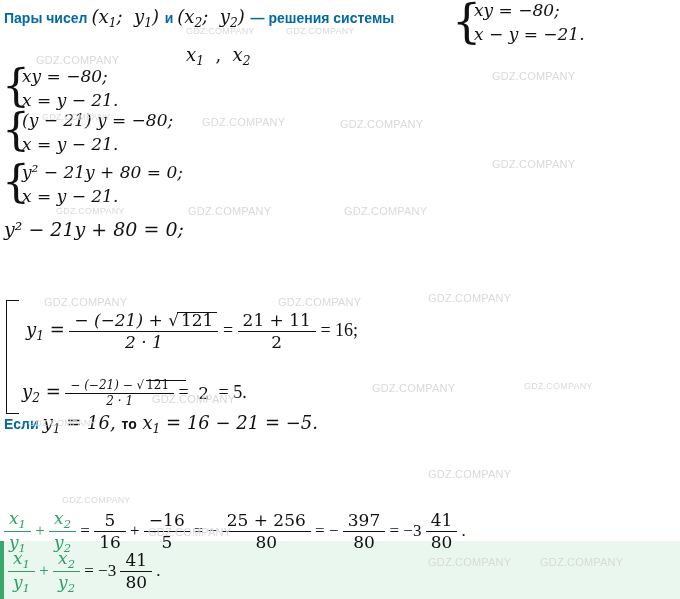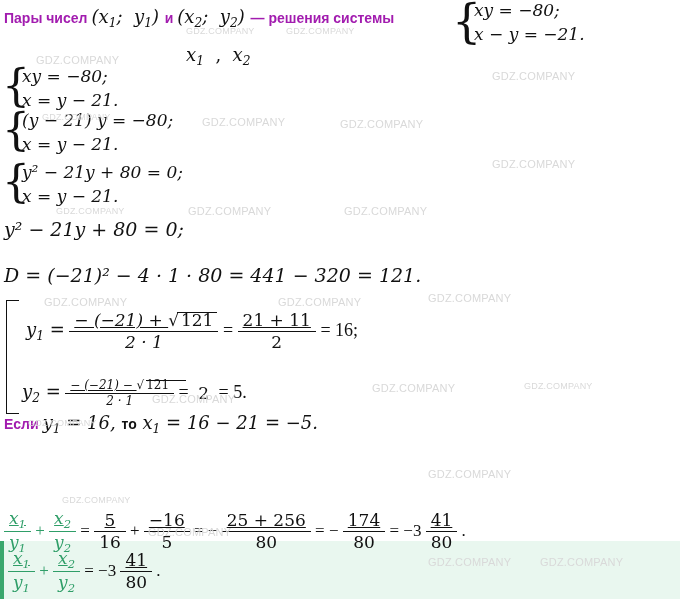--- a/index.html
+++ b/index.html
@@ -37,39 +37,38 @@
   .math {
     font-family: "DejaVu Serif", serif;
     font-style: italic;
   }
   .up { font-style: normal; }
   .txt {
     font-family: "Liberation Sans", sans-serif;
     font-style: normal;
     font-size: 14px;
     font-weight: bold;
-    color: #a21caf;
+    color: #0369a1;
   }
   .line {
     position: absolute;
     white-space: nowrap;
   }
   .f {
     display: inline-block;
     vertical-align: middle;
     text-align: center;
     font-style: italic;
     font-family: "DejaVu Serif", serif;
   }
   .f .num {
     display: block;
     padding: 0 5px;
     border-bottom: 1.3px solid #111;
     line-height: 1.25;
-    text-decoration: underline;
   }
   .f .den {
     display: block;
     padding: 0 5px;
     line-height: 1.25;
   }
   .sq {
     display: inline-block;
     position: relative;
     font-style: normal;
@@ -167,21 +166,20 @@
   </div>
 
   <div class="brace" style="left:2px;top:160px;font-size:44px;">{</div>
   <div class="sys" style="left:22px;top:162px;">
     <div class="row">y² − 21y + 80 = 0;</div>
     <div class="row" style="margin-top:4px;">x = y − 21.</div>
   </div>
 
   <div class="line math" style="left:4px;top:218px;font-size:19px;">y² − 21y + 80 = 0;</div>
 
-  <div class="line math" style="left:4px;top:264px;font-size:19px;">D = (−21)² − 4 · 1 · 80 = 441 − 320 = 121.</div>
 
   <div style="position:absolute;left:6px;top:300px;width:12px;height:112px;border-left:1.6px solid #111;border-top:1.6px solid #111;border-bottom:1.6px solid #111;"></div>
 
   <div class="line" style="left:26px;top:310px;font-size:18px;">
     <span class="math"><span style="font-style:italic">y</span><sub>1</sub> =</span>
     <span class="f" style="font-size:17px;">
       <span class="num">− (−21) + <span class="sq"><span class="bar" style="width:40px;"></span><span class="rad">√</span><span class="inner up">121</span></span></span>
       <span class="den">2 · 1</span>
     </span>
     <span style="font-style:normal;">=</span>
@@ -231,21 +229,21 @@
       <span class="num up">−16</span>
       <span class="den up">5</span>
     </span>
     <span class="up">= −</span>
     <span class="f">
       <span class="num up">25 + 256</span>
       <span class="den up">80</span>
     </span>
     <span class="up">= −</span>
     <span class="f">
-      <span class="num up">174</span>
+      <span class="num up">397</span>
       <span class="den up">80</span>
     </span>
     <span class="up">= −3</span>
     <span class="f">
       <span class="num up">41</span>
       <span class="den up">80</span>
     </span>
     <span class="up">.</span>
   </div>
 

